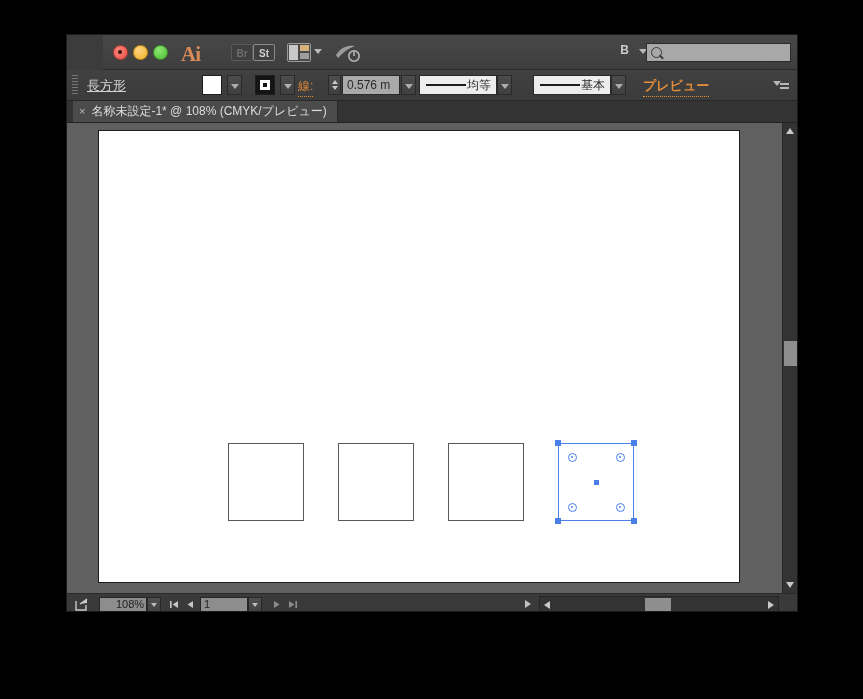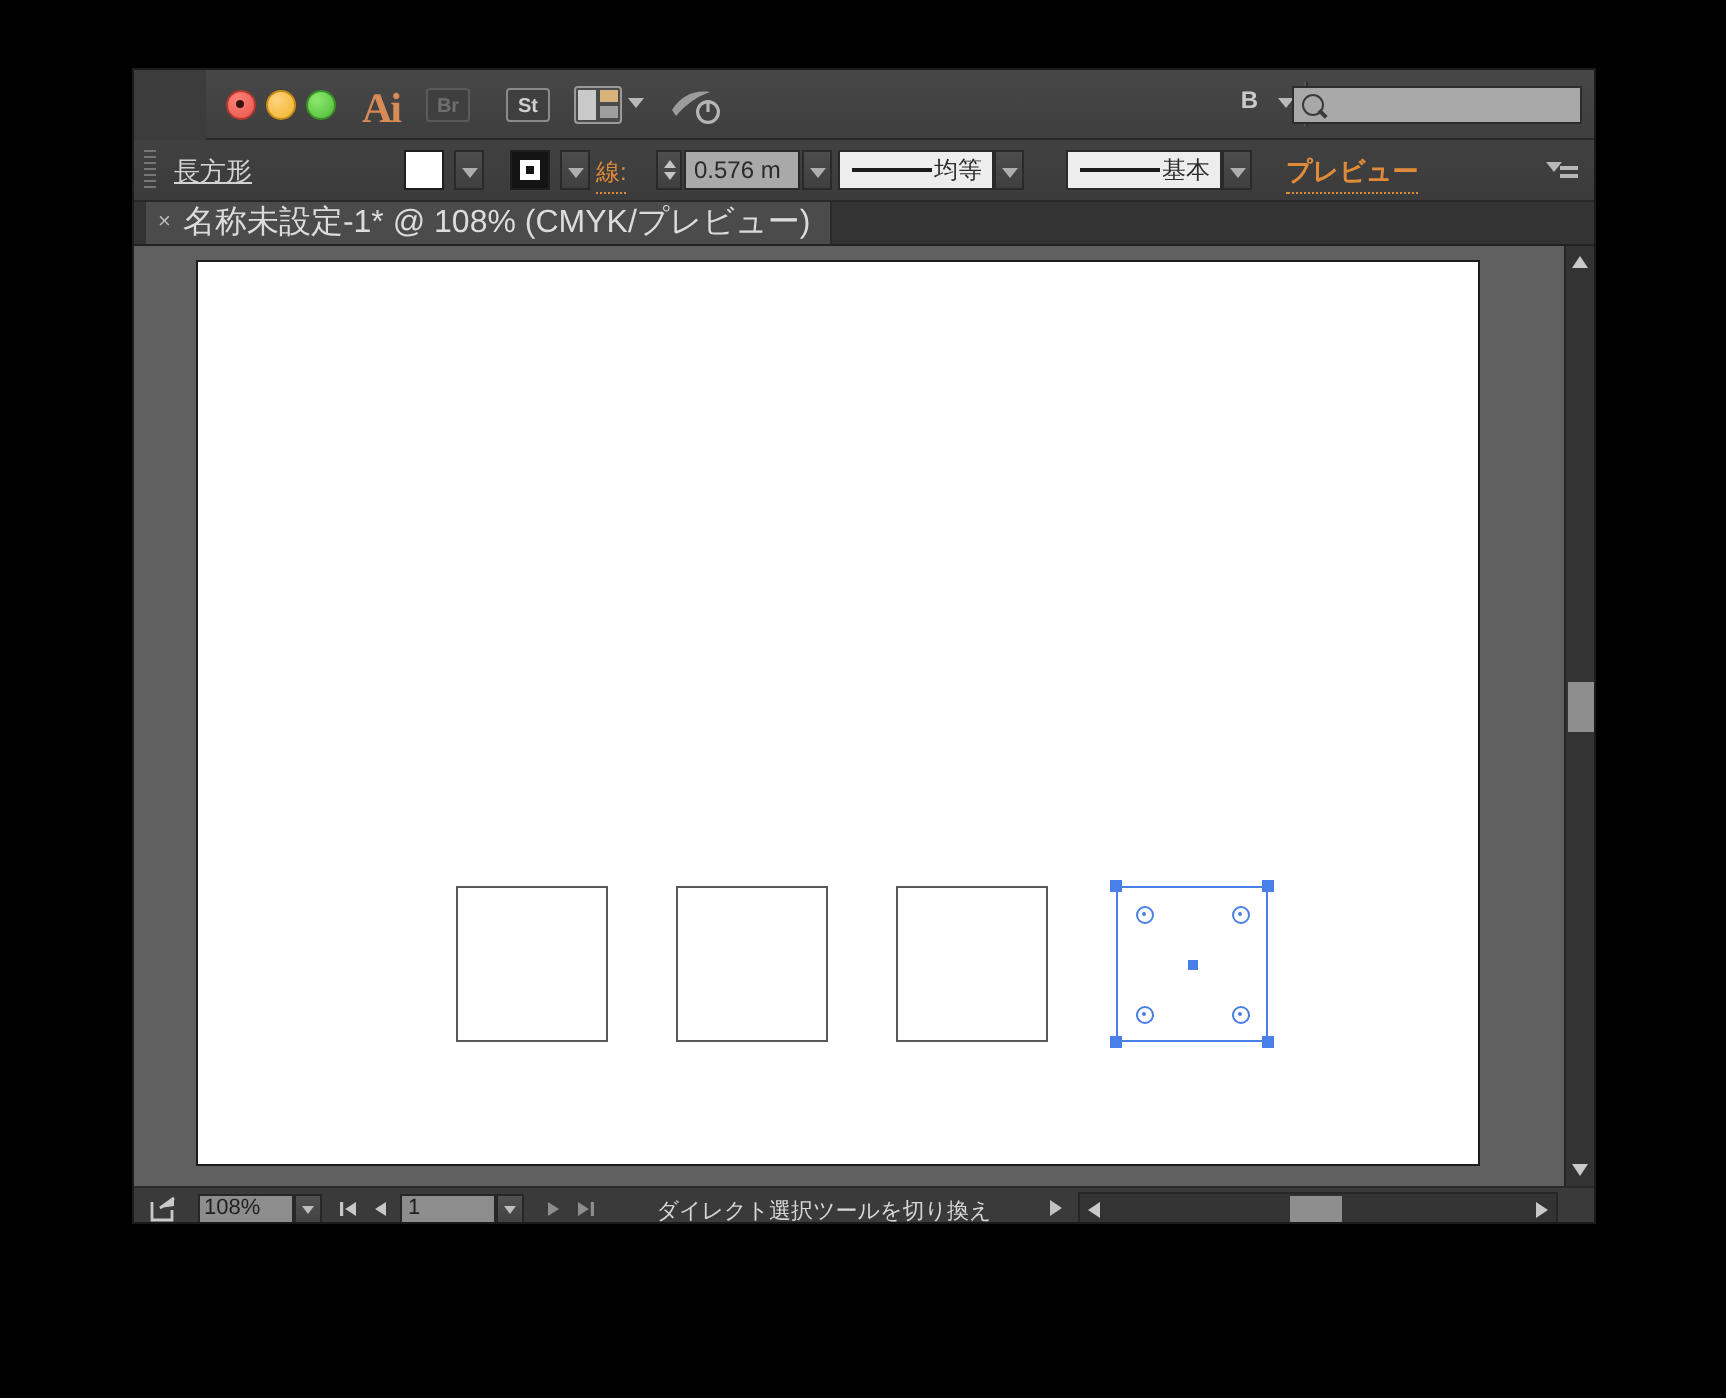--- a/index.html
+++ b/index.html
@@ -59,21 +59,21 @@
     border-radius: 2px;
     background: #3f3f3f;
     color: #cfcfcf;
     font-size: 10px;
     line-height: 17px;
     text-align: center;
     font-weight: bold;
     box-sizing: border-box;
   }
   .sq-btn.dim { border-color: #5a5a5a; color: #6e6e6e; }
-  #btn-br { left: 110px; }
+  #btn-br { left: 128px; }
   #btn-st { left: 150px; }
 
   .arrange {
     position: absolute; left: 184px; top: 8px;
     width: 24px; height: 19px;
     border: 1px solid #9a9a9a; border-radius: 2px;
     background: #4a4a4a; box-sizing: border-box;
   }
   .arrange .pane-l { position:absolute; left:1px; top:1px; width:9px; height:15px; background:#c9c9c9; }
   .arrange .pane-tr { position:absolute; left:12px; top:1px; width:9px; height:6px; background:#d7b27a; }
@@ -274,21 +274,21 @@
     background: #4b4b4b;
     border-right: 1px solid #2a2a2a;
     display: flex; align-items: center;
     padding: 0 10px 0 6px;
     box-sizing: border-box;
   }
   .tab-close {
     color: #b9b9b9; font-size: 11px; margin-right: 6px;
     line-height: 1;
   }
-  .tab-title { color: #dcdcdc; font-size: 16px; }
+  .tab-title { color: #dcdcdc; font-size: 12px; }
 
   
   .docarea {
     position: relative;
     height: 470px;
     background: #606060;
   }
   .artboard {
     position: absolute;
     left: 31px; top: 7px;
@@ -371,21 +371,21 @@
     position: absolute; left: 7px; top: 3px;
     width: 15px; height: 15px;
   }
   .zoom-field {
     position: absolute; left: 32px; top: 3px;
     width: 48px; height: 15px;
     background: #8d8d8d;
     border: 1px solid #272727;
     box-sizing: border-box;
     color: #1f1f1f; font-size: 11px;
-    line-height: 13px; padding-left: 2px;
+    line-height: 13px; padding-left: 16px;
   }
   .tiny-drop {
     position: absolute; top: 3px;
     width: 14px; height: 15px;
     background: linear-gradient(to bottom, #505050, #424242);
     border: 1px solid #272727;
     box-sizing: border-box;
   }
   .tiny-drop::after {
     content: ""; position: absolute; left: 3px; top: 5px;
@@ -602,21 +602,20 @@
             <path d="M5 4 L5 11 L10.5 7.5 Z" fill="#8d8d8d"></path>
           </svg>
       </div>
       <div class="nav-btn" id="nav-last">
         <svg width="15" height="15" viewBox="0 0 15 15">
             <rect x="10.4" y="4" width="1.6" height="7" fill="#8d8d8d"></rect>
             <path d="M4 4 L4 11 L9.4 7.5 Z" fill="#8d8d8d"></path>
           </svg>
       </div>
 
-      <div class="status-text">ダイレクト選択ツールを切り換え</div>
       <div class="status-caret"></div>
 
       <div class="hscroll">
         <div class="hs-arrow hs-left">
             <div class="tri"></div>
           </div>
         <div class="hthumb"></div>
         <div class="hs-arrow hs-right">
             <div class="tri"></div>
           </div>

